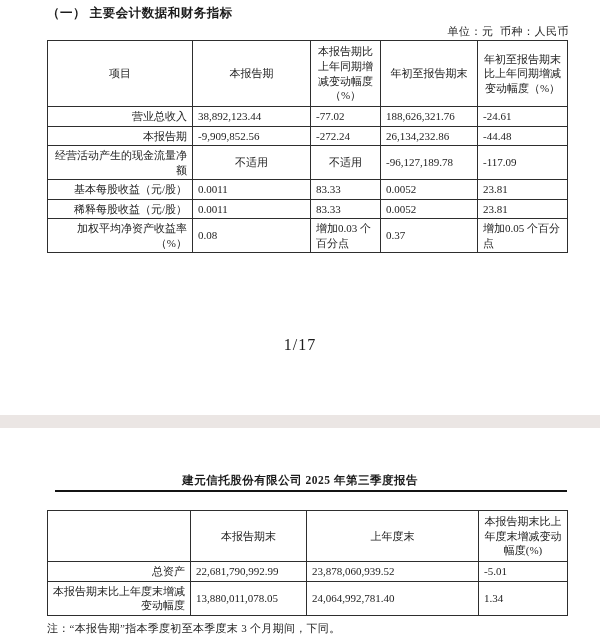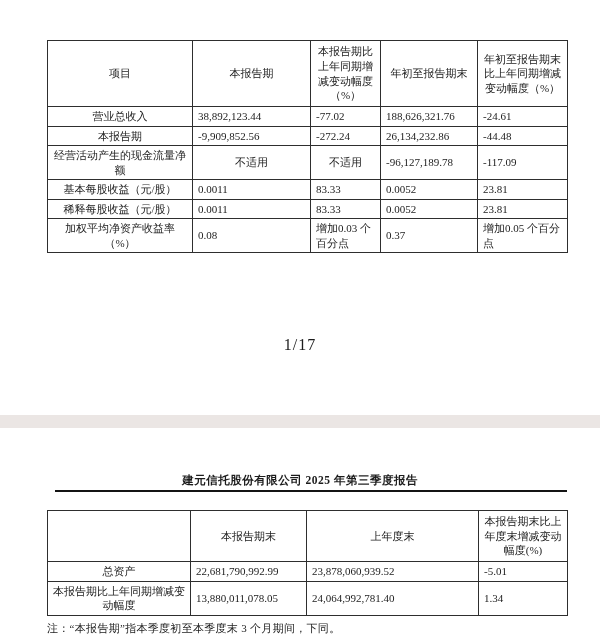--- a/index.html
+++ b/index.html
@@ -24,21 +24,21 @@
   }
   .t1{top:40px;}
   .t2{top:82px;}
   .fin-table th,.fin-table td{
     border:1px solid #2e2e2e;padding:2px 5px;line-height:1.32;
     vertical-align:middle;word-break:break-all;overflow:hidden;
   }
   .fin-table th{font-weight:normal;text-align:center;}
   .t1 thead tr{height:66px;}
   .t2 thead tr{height:51px;}
-  .cell-label{text-align:center;}
+  .cell-label{text-align:right;}
   .cell-num{text-align:left;}
   .cell-center{text-align:center;margin-left:44px;}
   .page-number{
     position:absolute;top:336px;left:0;width:100%;text-align:center;
     font-size:16px;letter-spacing:1px;
   }
   .page-separator{
     position:absolute;top:415px;left:0;width:600px;height:13px;
     background:#ebe6e4;
   }
@@ -52,20 +52,22 @@
   .note-line{
     position:absolute;top:193px;left:47px;font-size:11px;letter-spacing:.3px;
   }
 </style>
 </head>
 <body>
 
 <div class="screen">
 
   <section class="page page1">
+    <h2 class="sec-title">（一） 主要会计数据和财务指标</h2>
+    <div class="unit-line">单位：元  币种：人民币</div>
 
     <table class="fin-table t1">
       <colgroup>
         <col style="width:145px">
           <col style="width:118px">
           <col style="width:70px">
           <col style="width:97px">
           <col style="width:90px">
       </colgroup>
     <thead>
@@ -148,21 +150,21 @@
           </tr>
         </thead>
         <tbody>
           <tr>
             <td class="cell-label">总资产</td>
             <td class="cell-num">22,681,790,992.99</td>
             <td class="cell-num">23,878,060,939.52</td>
             <td class="cell-num">-5.01</td>
           </tr>
           <tr>
-            <td class="cell-label">本报告期比上年同期增减变动幅度</td>
+            <td class="cell-label">本报告期末比上年度末增减变动幅度</td>
             <td class="cell-num">13,880,011,078.05</td>
             <td class="cell-num">24,064,992,781.40</td>
             <td class="cell-num">1.34</td>
           </tr>
         </tbody>
       </table>
 
     <div class="note-line">注：“本报告期”指本季度初至本季度末 3 个月期间，下同。</div>
   </section>
 

